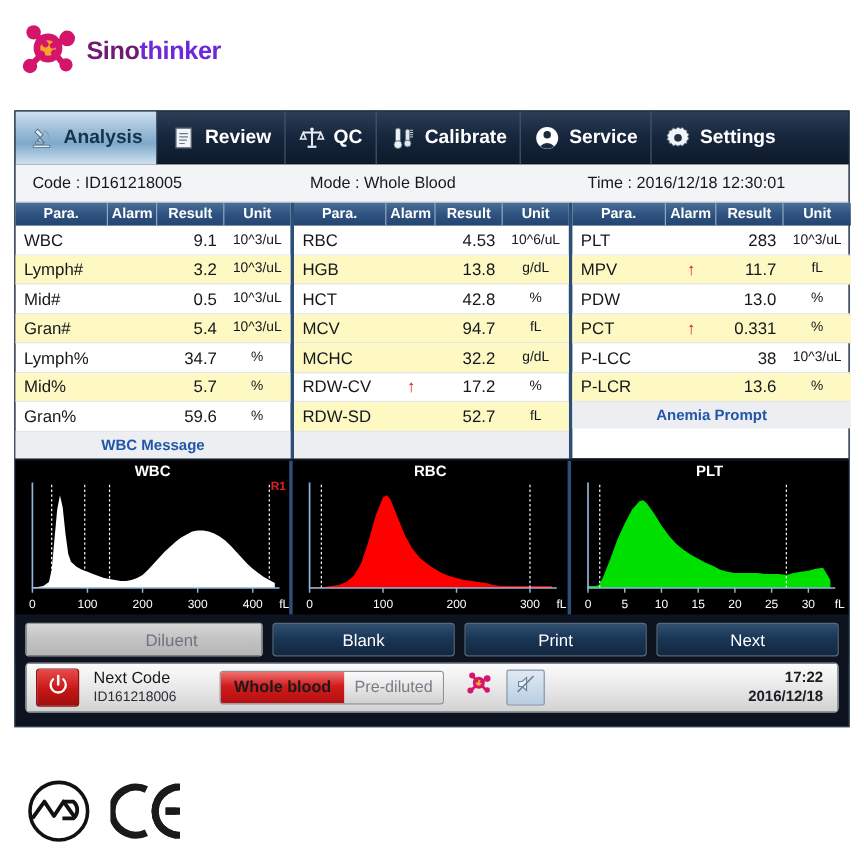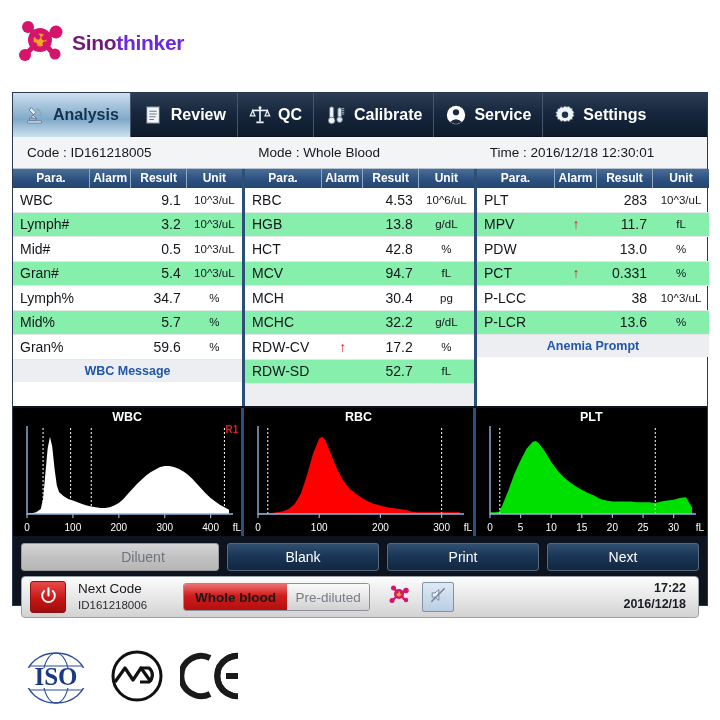--- a/index.html
+++ b/index.html
@@ -46,21 +46,21 @@
   
   .results{display:flex;background:#fff;}
   .rcol{width:232px;box-sizing:border-box;border-right:3px solid #2c4f78;}
   .rcol:last-child{border-right:none;}
   .rhead{display:flex;background:linear-gradient(180deg,#4a6e96 0%,#2d5180 55%,#24456f 100%);
          color:#ffffff;font-size:12px;font-weight:bold;height:19px;align-items:center;}
   .rhead div{text-align:center;border-right:1px solid #8fa8c4;box-sizing:border-box;line-height:19px;}
   .rhead div:last-child{border-right:none;}
   .rrow{display:flex;height:24.5px;align-items:center;font-size:14px;color:#14171b;
         border-bottom:1px solid #e3e6ea;box-sizing:border-box;}
-  .rrow.alt{background:#86efac;}
+  .rrow.alt{background:#fef9c3;}
   .cpara{width:78px;padding-left:7px;box-sizing:border-box;text-align:left;}
   .calarm{width:42px;text-align:center;box-sizing:border-box;color:#e01b1b;font-size:14px;line-height:1;}
   .cres{width:56px;text-align:right;padding-right:6px;box-sizing:border-box;}
   .cunit{width:56px;text-align:center;box-sizing:border-box;font-size:11.5px;}
   .msgrow{height:22px;display:flex;align-items:center;justify-content:center;
           font-size:12.5px;font-weight:bold;}
   .msg-blue{color:#2156a8;background:#eceef1;}
   .msg-gray{color:#a8adb5;background:#f3f4f6;}
   .msg-plain{background:#eceef1;}
 
@@ -295,26 +295,20 @@
             <div class="calarm"></div>
             <div class="cres">42.8</div>
             <div class="cunit">%</div>
           </div>
           <div class="rrow alt">
             <div class="cpara">MCV</div>
             <div class="calarm"></div>
             <div class="cres">94.7</div>
             <div class="cunit">fL</div>
           </div>
-          <div class="rrow">
-            <div class="cpara">MCH</div>
-            <div class="calarm"></div>
-            <div class="cres">30.4</div>
-            <div class="cunit">pg</div>
-          </div>
           <div class="rrow alt">
             <div class="cpara">MCHC</div>
             <div class="calarm"></div>
             <div class="cres">32.2</div>
             <div class="cunit">g/dL</div>
           </div>
           <div class="rrow">
             <div class="cpara">RDW-CV</div>
             <div class="calarm">↑</div>
             <div class="cres">17.2</div>
@@ -487,29 +481,20 @@
         </span>
       </div>
       <div class="clock">
         <div>17:22</div>
         <div>2016/12/18</div>
       </div>
     </div>
   </div>
 
   <div class="certs">
-    <div class="cert-iso">
-      <svg width="76" height="56" viewBox="0 0 76 56">
-        <ellipse cx="38" cy="28" rx="30" ry="25" fill="none" stroke="#2c4f9e" stroke-width="1.4"></ellipse>
-        <ellipse cx="38" cy="28" rx="13" ry="25" fill="none" stroke="#2c4f9e" stroke-width="1.1"></ellipse>
-        <path d="M8 28 H68 M12 16 H64 M12 40 H64" stroke="#2c4f9e" stroke-width="1.1"></path>
-        <rect x="4" y="18" width="68" height="20" fill="#ffffff"></rect>
-        <text x="38" y="35" text-anchor="middle" font-family="Liberation Serif, serif" font-size="25" font-weight="bold" fill="#1b3a82">ISO</text>
-      </svg>
-    </div>
     <div>
       <svg width="62" height="56" viewBox="0 0 62 56">
         <circle cx="31" cy="28" r="24" fill="none" stroke="#111111" stroke-width="3"></circle>
         <path d="M9 34 L19 20 L27 32 L35 20 L45 34" fill="none" stroke="#111111" stroke-width="3.2" stroke-linejoin="round"></path>
         <path d="M34 20 H43 A9 9 0 0 1 43 34 H34" fill="none" stroke="#111111" stroke-width="3.2"></path>
       </svg>
     </div>
     <div>
       <svg width="72" height="56" viewBox="0 0 72 56">
         <path d="M30 10 A20 20 0 1 0 30 46" fill="none" stroke="#1a1a1a" stroke-width="6"></path>

